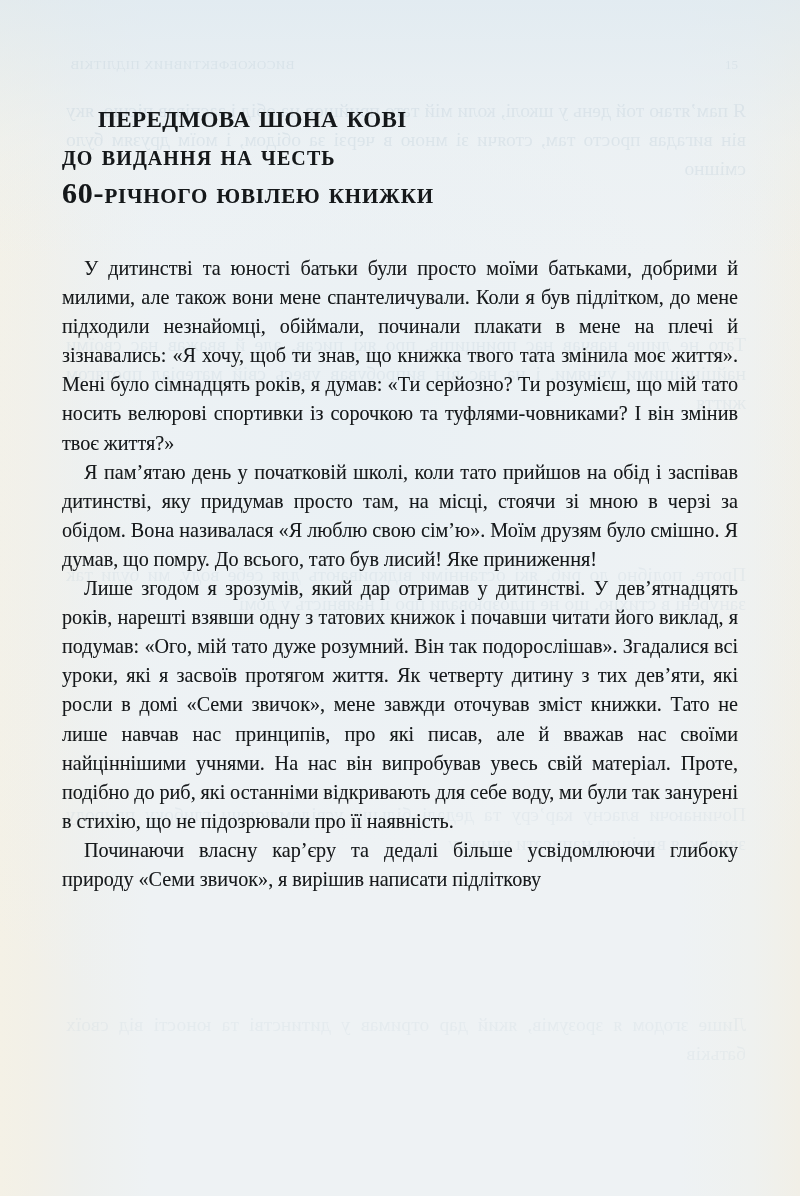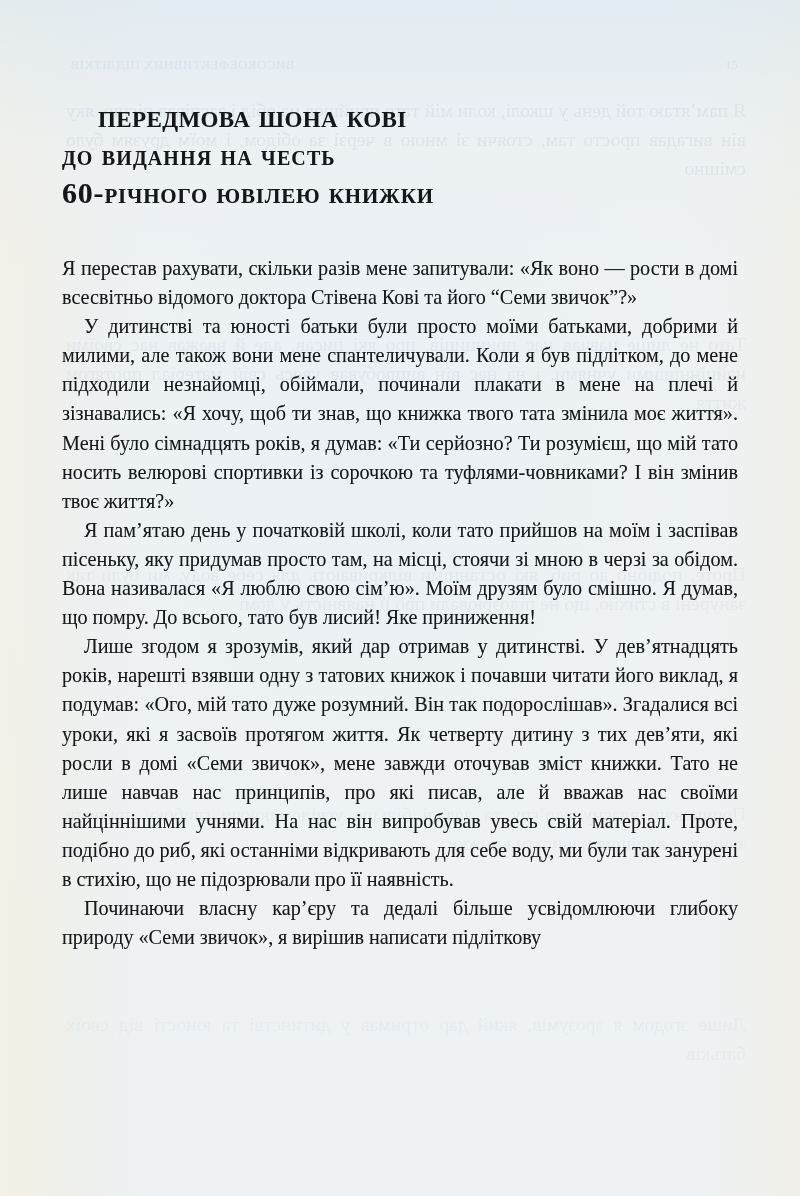--- a/index.html
+++ b/index.html
@@ -188,20 +188,19 @@
 
   <div class="title-block">
     <div class="title-line title-line-1">Передмова Шона Кові</div>
     <div class="title-line title-line-2">до видання на честь</div>
     <div class="title-line title-line-3">
       <span class="num">60-</span><span>річного ювілею книжки</span>
     </div>
   </div>
 
   <div class="body-block">
-    <p class="para first">Я перестав рахувати, скільки разів мене запитували: «Як воно — рости в домі всесвітньо відомого доктора Стівена Кові та його “Семи звичок”?»</p>
     <p class="para">У дитинстві та юності батьки були просто моїми батьками, добрими й милими, але також вони мене спантеличували. Коли я був підлітком, до мене підходили незнайомці, обіймали, починали плакати в мене на плечі й зізнавались: «Я хочу, щоб ти знав, що книжка твого тата змінила моє життя». Мені було сімнадцять років, я думав: «Ти серйозно? Ти розумієш, що мій тато носить велюрові спортивки із сорочкою та туфлями-човниками? І він змінив твоє життя?»</p>
-    <p class="para">Я пам’ятаю день у початковій школі, коли тато прийшов на моїм і заспівав пісеньку, яку придумав просто там, на місці, стоячи зі мною в черзі за обідом. Вона називалася «Я люблю свою сім’ю». Моїм друзям було смішно. Я думав, що помру. До всього, тато був лисий! Яке приниження!</p>
+    <p class="para">Я пам’ятаю день у початковій школі, коли тато прийшов на обід і заспівав дитинстві, яку придумав просто там, на місці, стоячи зі мною в черзі за обідом. Вона називалася «Я люблю свою сім’ю». Моїм друзям було смішно. Я думав, що помру. До всього, тато був лисий! Яке приниження!</p>
     <p class="para">Лише згодом я зрозумів, який дар отримав у дитинстві. У дев’ятнадцять років, нарешті взявши одну з татових книжок і почавши читати його виклад, я подумав: «Ого, мій тато дуже розумний. Він так подорослішав». Згадалися всі уроки, які я засвоїв протягом життя. Як четверту дитину з тих дев’яти, які росли в домі «Семи звичок», мене завжди оточував зміст книжки. Тато не лише навчав нас принципів, про які писав, але й вважав нас своїми найціннішими учнями. На нас він випробував увесь свій матеріал. Проте, подібно до риб, які останніми відкривають для себе воду, ми були так занурені в стихію, що не підозрювали про її наявність.</p>
     <p class="para">Починаючи власну кар’єру та дедалі більше усвідомлюючи глибоку природу «Семи звичок», я вирішив написати підліткову</p>
   </div>
 
 </div>
 
 </body></html>

